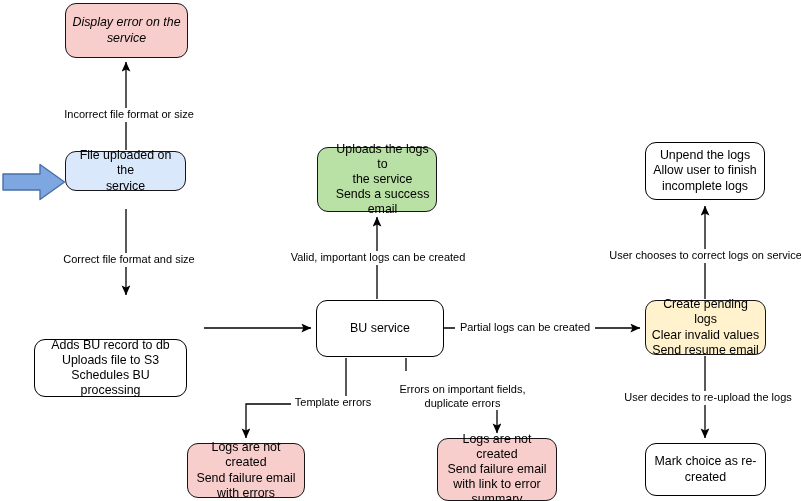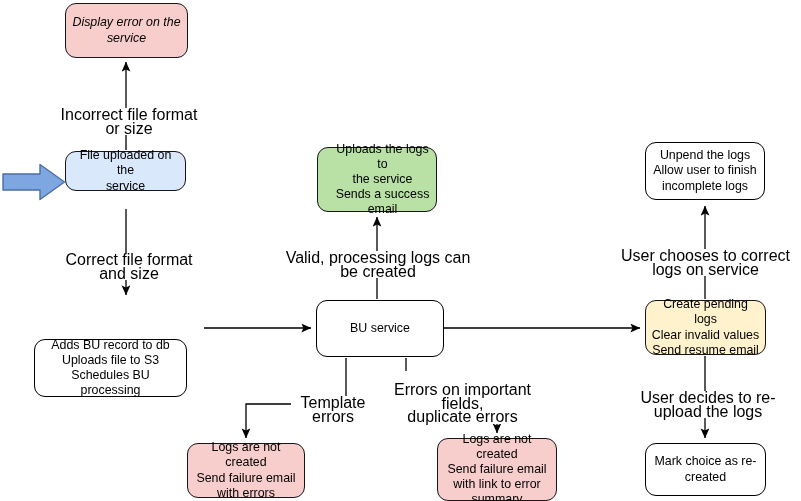--- a/index.html
+++ b/index.html
@@ -43,21 +43,21 @@
     z-index: 3;
   }
   .node.pink   { background: #f8cecc; border-color: #17141a; }
   .node.blue   { background: #dae8fc; border-color: #17141a; }
   .node.green  { background: #b9e0a5; border-color: #17141a; padding-left: 16px; }
   .node.yellow { background: #fff2cc; border-color: #17141a; }
   .node.plain  { background: #ffffff; border-color: #000000; }
 
   .edge-label {
     position: absolute;
-    font-size: 16px;
+    font-size: 11px;
     line-height: 13.6px;
     color: #000000;
     text-align: center;
     background: #ffffff;
     white-space: pre-line;
     z-index: 4;
     padding: 0 2px;
   }
   .start-arrow {
     position: absolute;
@@ -138,22 +138,23 @@
 with link to error
 summary</div>
 
   <div class="node plain" style="left:645px; top:443px; width:121px; height:53px;">Mark choice as re-
 created</div>
 
   <div class="edge-label" style="left:57px; top:108px; width:140px;">Incorrect file format or size</div>
 
   <div class="edge-label" style="left:58px; top:253px; width:138px;">Correct file format and size</div>
 
-  <div class="edge-label" style="left:283px; top:251px; width:186px;">Valid, processing logs can be created</div>
+  <div class="edge-label" style="left:283px; top:251px; width:186px;">Valid, important logs can be created</div>
 
+  <div class="edge-label" style="left:455px; top:321px; width:136px;">Partial logs can be created</div>
 
   <div class="edge-label" style="left:606px; top:249px; width:195px;">User chooses to correct logs on service</div>
 
   <div class="edge-label" style="left:620px; top:391px; width:172px;">User decides to re-upload the logs</div>
 
   <div class="edge-label" style="left:291px; top:396px; width:80px;">Template errors</div>
 
   <div class="edge-label" style="left:392px; top:383px; width:137px;">Errors on important fields,
 duplicate errors</div>
 

